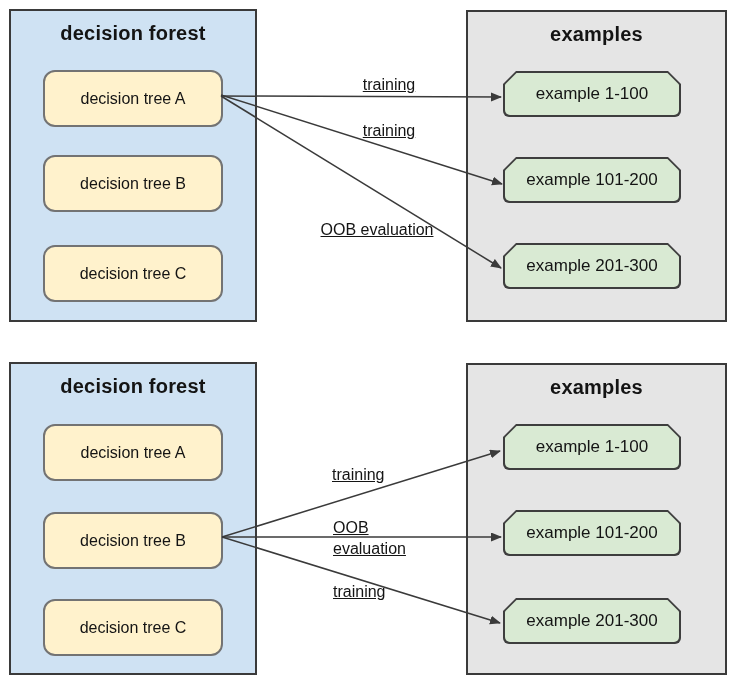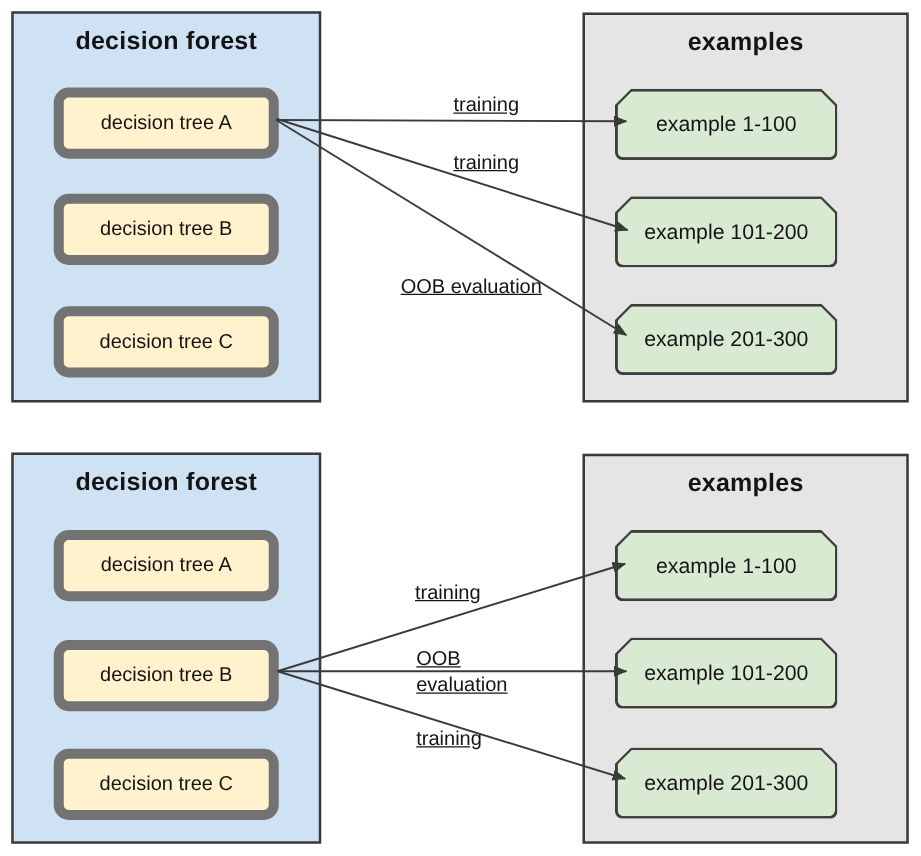--- a/index.html
+++ b/index.html
@@ -9,25 +9,25 @@
   }
   .bigbox { position:absolute; box-sizing:border-box; border:2px solid #3a3a3a;padding-left:24px; }
   .forest { background:#cfe2f3; }
   .exbox  { background:#e5e5e5; }
   .bigtitle {
     position:absolute; top:11px; left:0; width:100%; text-align:center;
     font-weight:bold; font-size:20px; letter-spacing:0.2px;
   }
   .tree {
     position:absolute; left:32px; width:180px; height:57px; box-sizing:border-box;
-    background:#fff2cc; border:8px solid #737373; border-radius:12px;
+    background:#fff2cc; border:2px solid #737373; border-radius:12px;
     display:flex; align-items:center; justify-content:center; font-size:16px;
   }
   .plq {
-    position:absolute; left:24px; width:178px; height:57px; background:#3e3e3e;
+    position:absolute; left:35px; width:178px; height:46px; background:#3e3e3e;
     clip-path:polygon(13px 0, calc(100% - 13px) 0, 100% 13px, 100% 100%, 0 100%, 0 13px);
     border-radius:0 0 6px 6px;
   }
   .plq-in {
     position:absolute; inset:2px; background:#d9ead3;
     clip-path:polygon(11.5px 0, calc(100% - 11.5px) 0, 100% 11.5px, 100% 100%, 0 100%, 0 11.5px);
     border-radius:0 0 5px 5px;
     display:flex; align-items:center; justify-content:center; font-size:17px;
   }
   .arrows { position:absolute; left:0; top:0; pointer-events:none; }

